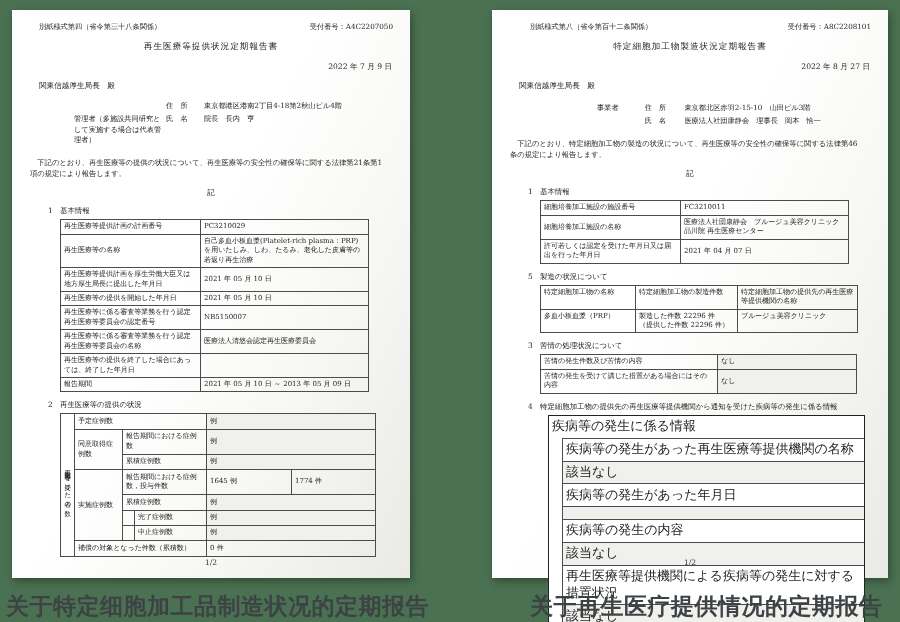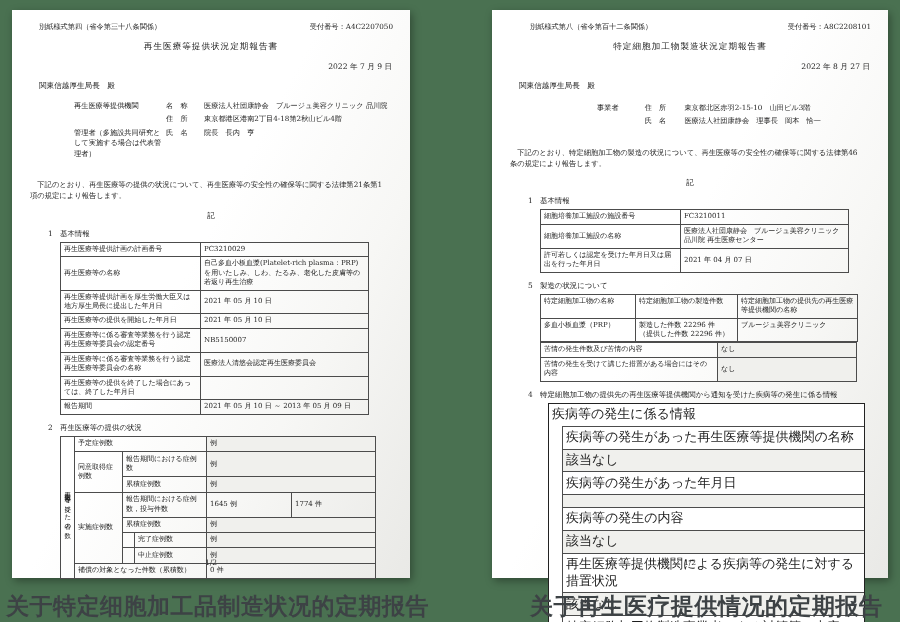--- a/index.html
+++ b/index.html
@@ -30,21 +30,21 @@
   .info-row { display: flex; margin-bottom: 3px; }
   .info-row .c1 { width: 92px; line-height: 1.45; }
   .info-row .c2 { width: 38px; }
   .info-row .c3 { width: 205px; line-height: 1.45; }
   .page-left  .info-row { padding-left: 62px; }
   .page-right .info-block { margin-top: 12px; }
   .page-right .info-row { padding-left: 105px; }
   .page-right .info-row .c1 { width: 48px; }
   .page-right .info-row .c2 { width: 40px; }
 
-  .intro { margin: 20px 26px 0 18px; font-size: 7.3px; line-height: 1.55; }
+  .intro { margin: 11px 26px 0 18px; font-size: 7.3px; line-height: 1.55; }
   .ki { text-align: center; margin-top: 9px; font-size: 7.6px; }
   .sec-title { margin: 8px 20px 3px 36px; font-size: 7.4px; }
 
   table { border-collapse: collapse; margin-left: 48px; table-layout: fixed; }
   td, th { border: 1px solid #4c4c4c; font-size: 7px; line-height: 1.35; padding: 2px 3px; vertical-align: middle; text-align: left; font-weight: normal; }
   table { border: 1px solid #222; }
   .shade { background: #f0f0ed; }
 
   .t-basic { width: 308px; }
   .t-basic td.lbl { width: 140px; }
@@ -88,25 +88,20 @@
   <div class="form-head">
     <span>別紙様式第四（省令第三十八条関係）</span>
     <span>受付番号：A4C2207050</span>
   </div>
   <div class="doc-title">再生医療等提供状況定期報告書</div>
   <div class="doc-date">2022 年 7 月 9 日</div>
   <div class="addressee">関東信越厚生局長　殿</div>
 
   <div class="info-block">
     <div class="info-row">
-      <span class="c1">再生医療等提供機関</span>
-      <span class="c2">名　称</span>
-      <span class="c3">医療法人社団康静会　ブルージュ美容クリニック 品川院</span>
-    </div>
-    <div class="info-row">
       <span class="c1"></span>
       <span class="c2">住　所</span>
       <span class="c3">東京都港区港南2丁目4-18第2秋山ビル4階</span>
     </div>
     <div class="info-row">
       <span class="c1">管理者（多施設共同研究として実施する場合は代表管理者）</span>
       <span class="c2">氏　名</span>
       <span class="c3">院長　長内　亨</span>
     </div>
   </div>
@@ -265,20 +260,21 @@
       </tr>
       <tr>
         <td>多血小板血漿（PRP）</td>
         <td class="preline center">製造した件数 22296 件
 （提供した件数 22296 件）</td>
         <td>ブルージュ美容クリニック</td>
       </tr>
     </tbody>
   </table>
 
+  <div class="sec-title">3　苦情の処理状況について</div>
   <table class="t-comp">
     <tbody>
       <tr>
           <td class="lbl">苦情の発生件数及び苦情の内容</td>
           <td class="shade">なし</td>
         </tr>
       <tr>
           <td class="lbl">苦情の発生を受けて講じた措置がある場合にはその内容</td>
           <td class="shade">なし</td>
         </tr>

